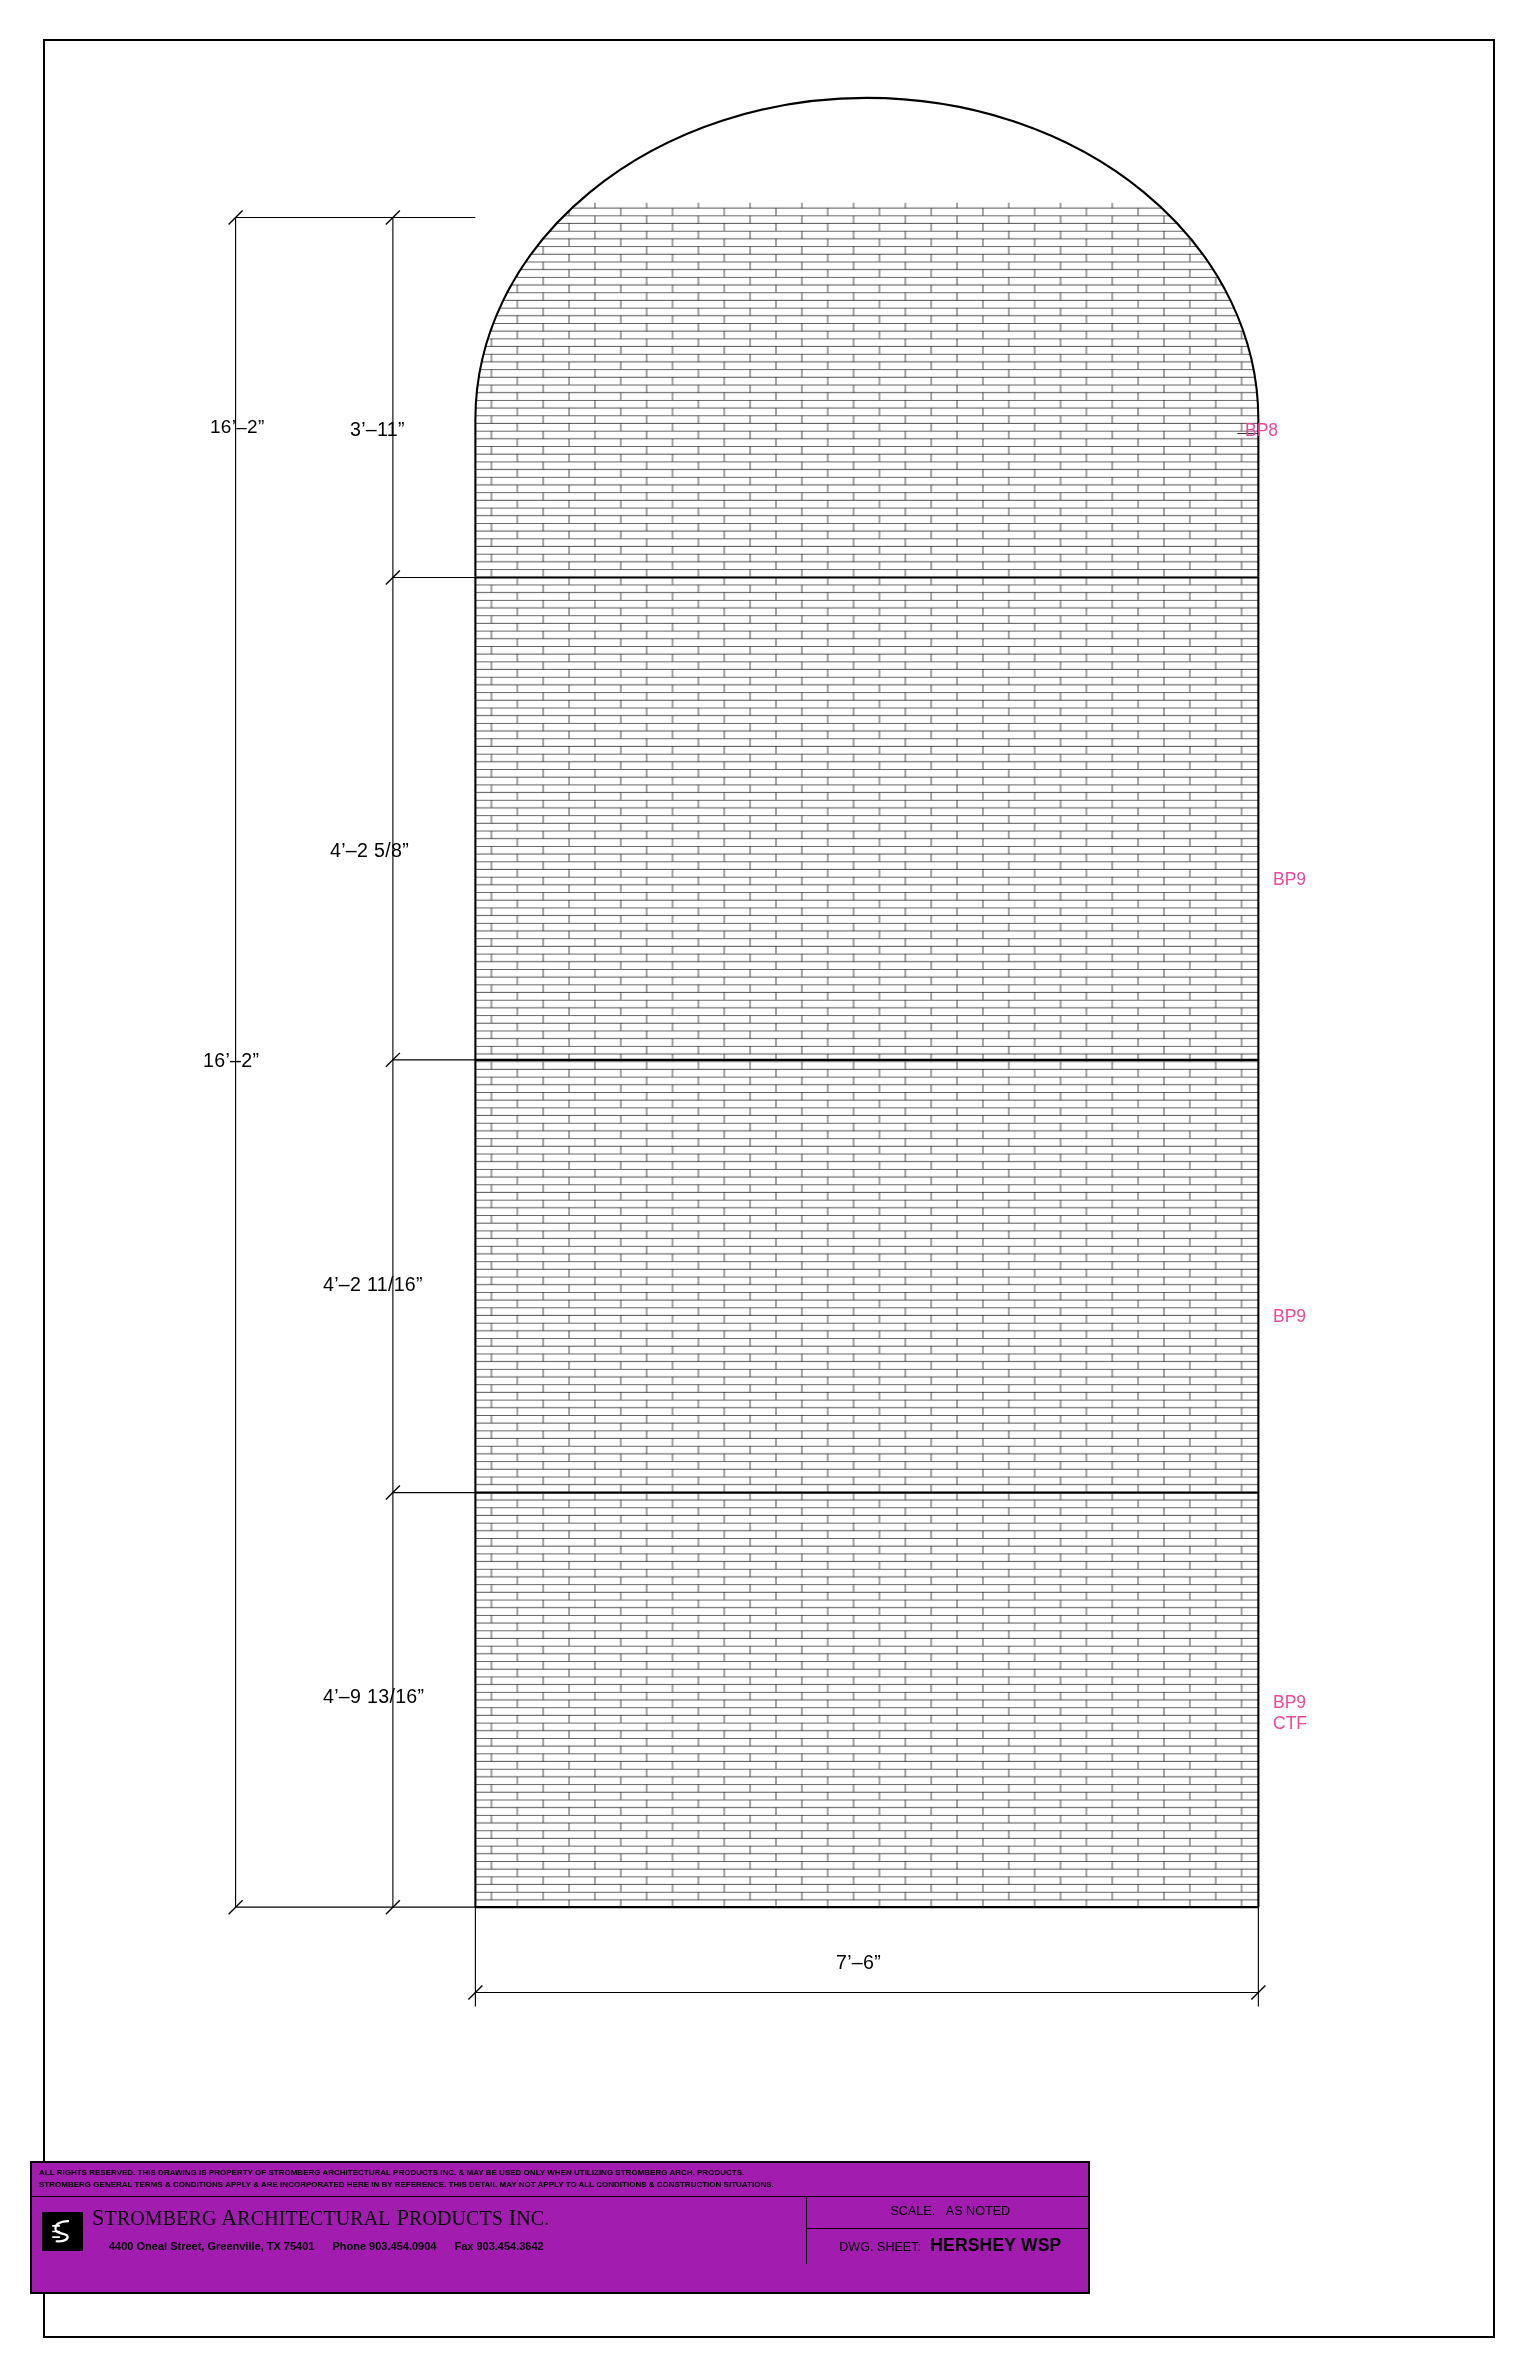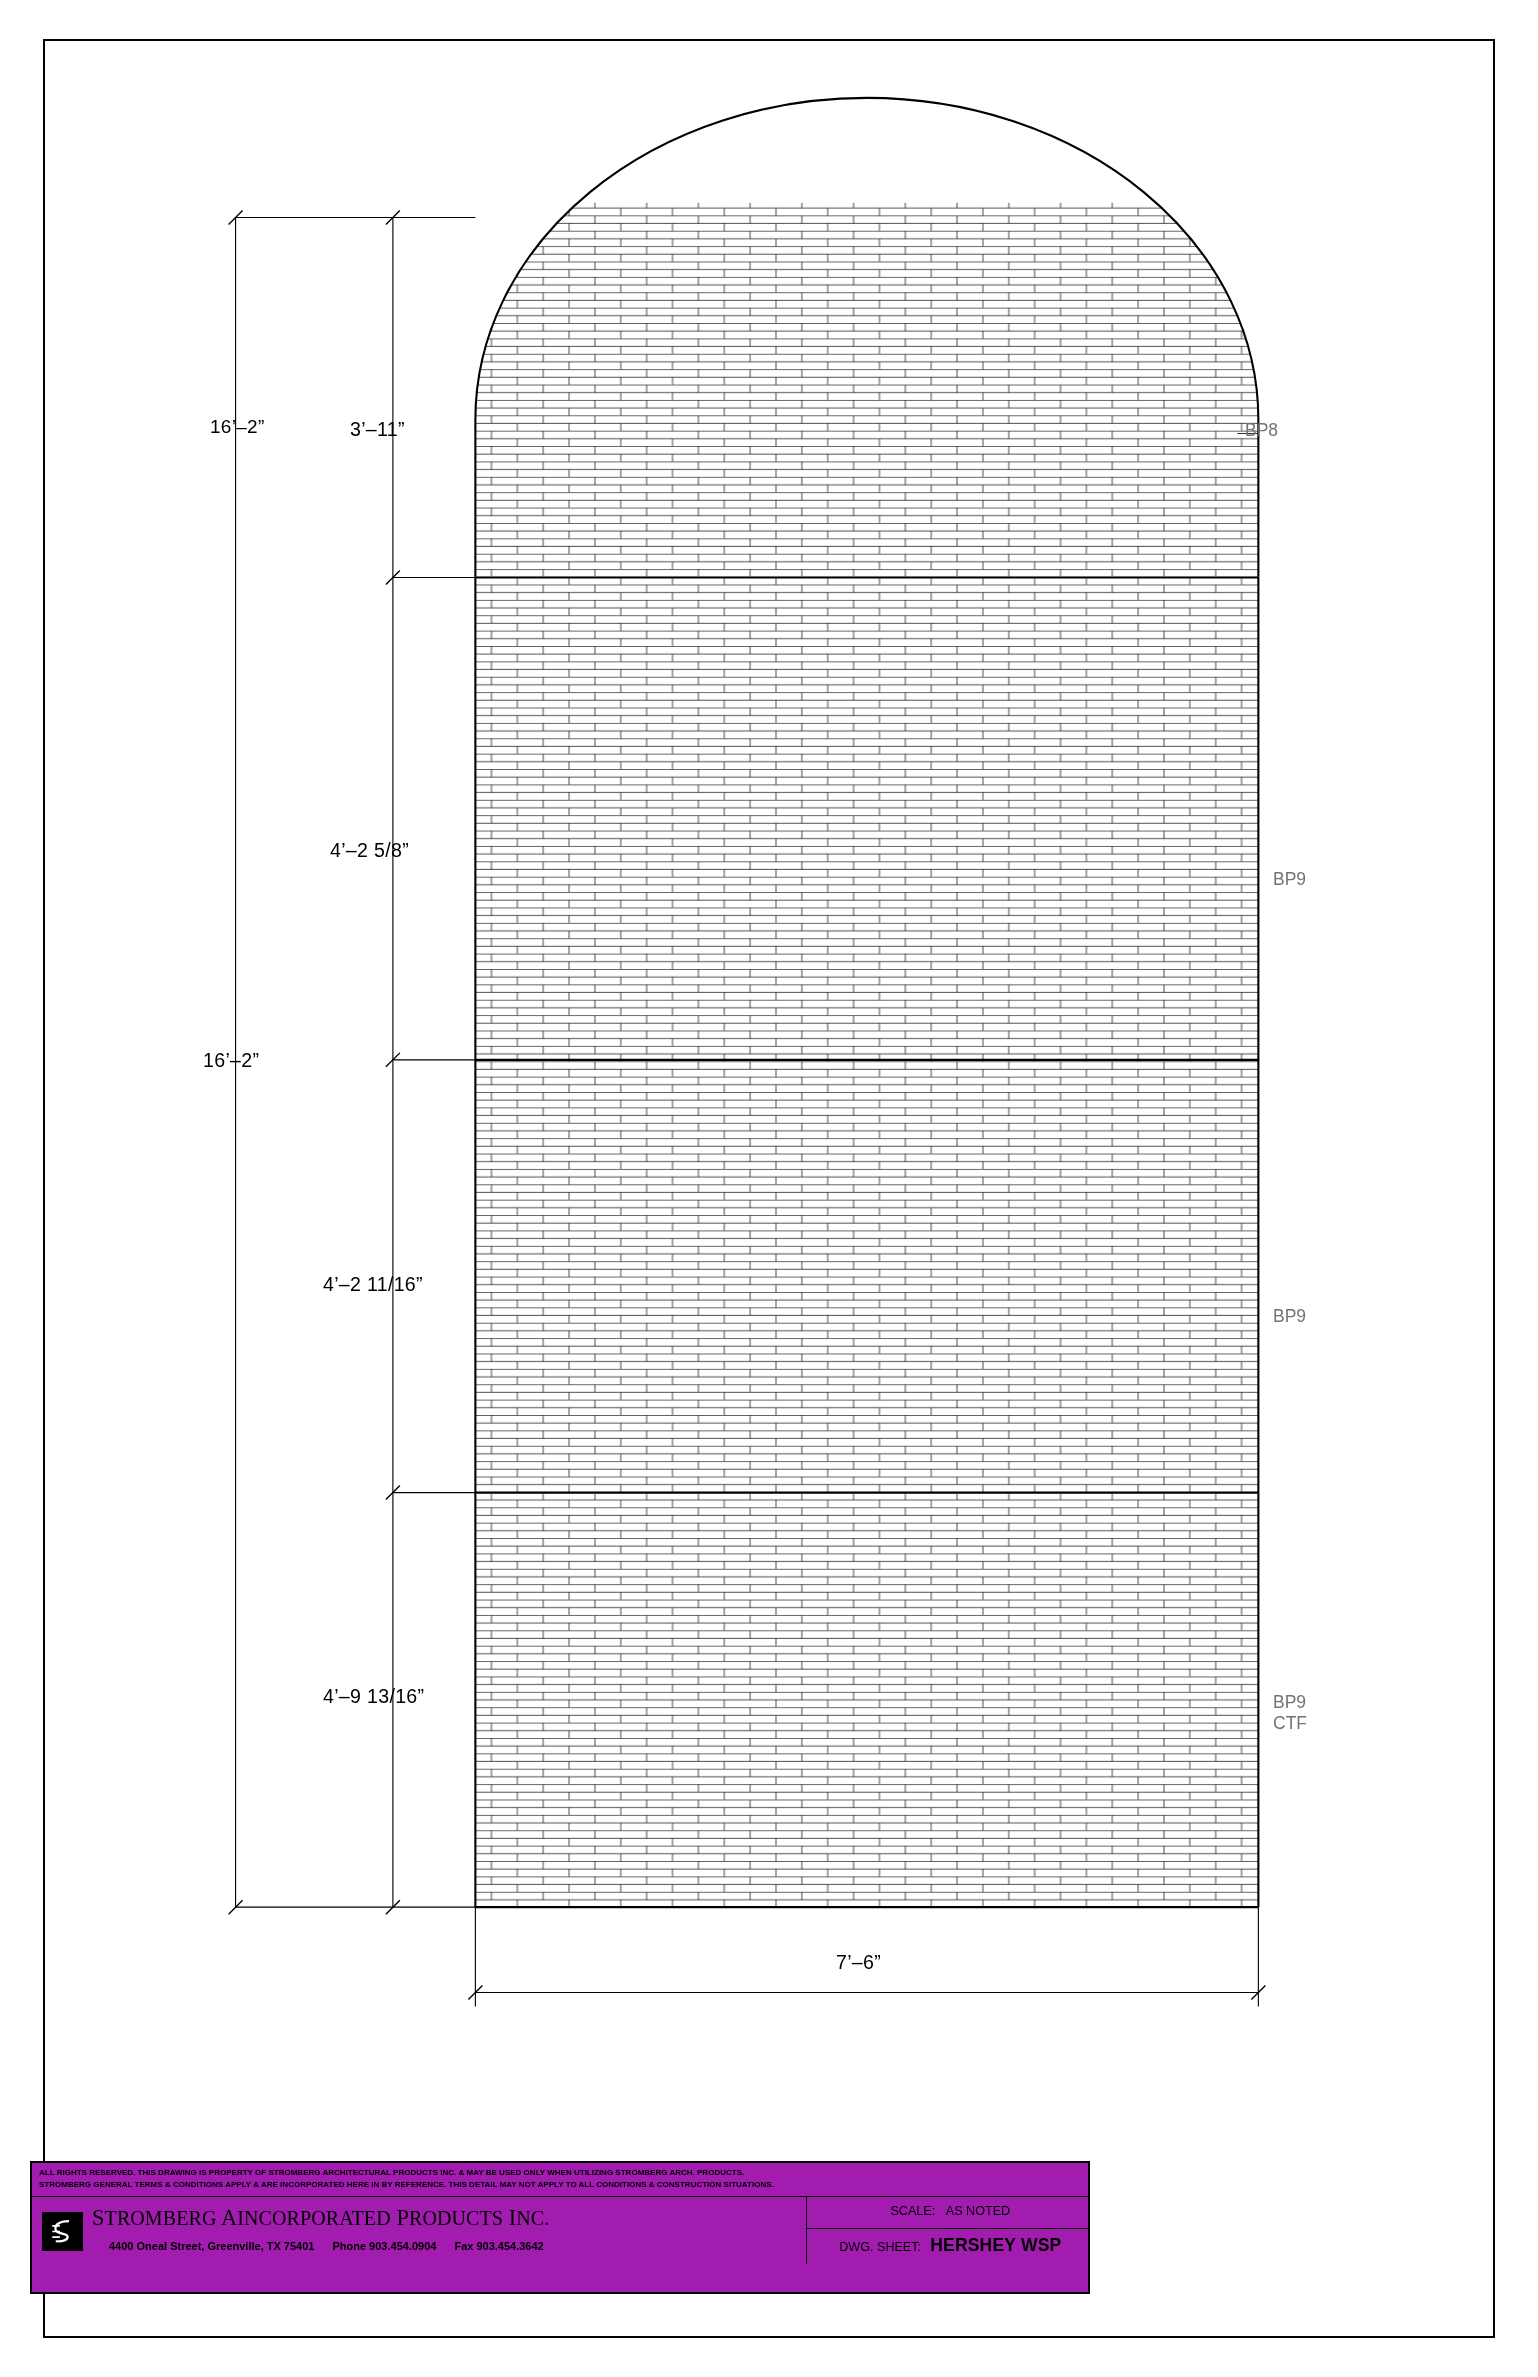--- a/index.html
+++ b/index.html
@@ -44,21 +44,21 @@
     font-size: 19px;
     letter-spacing: 0.3px;
     white-space: nowrap;
     color: #000;
   }
   .part-label {
     position: absolute;
     font-family: "Liberation Sans", sans-serif;
     font-size: 17.5px;
     white-space: nowrap;
-    color: #737373;
+    color: #ec4899;
     line-height: 1.18;
   }
 
   
   #titleblock {
     position: absolute;
     left: 30px;
     top: 2161px;
     width: 1060px;
     height: 133px;
@@ -288,21 +288,21 @@
       <div class="tb-company">
         <div class="tb-logo">
           <svg width="32" height="31" viewBox="0 0 46 44">
             <rect x="0" y="0" width="46" height="44" fill="#000"></rect>
             <path d="M33 7 C18 7 12 13 14 20 C16 26 30 24 31 29 C32 34 24 37 14 36" fill="none" stroke="#fff" stroke-width="3.2"></path>
             <path d="M9 14 L20 14 M9 22 L20 22 M9 30 L20 30" stroke="#fff" stroke-width="2.4"></path>
           </svg>
         </div>
         <div class="tb-company-name">
           <span>S</span><span class="sc">TROMBERG</span>
-          <span>A</span><span class="sc">INCORPORATED</span>
+          <span>A</span><span class="sc">RCHITECTURAL</span>
           <span>P</span><span class="sc">RODUCTS</span>
           <span>I</span><span class="sc">NC.</span>
         </div>
         <div class="tb-address">
           <span>4400 Oneal Street, Greenville, TX  75401</span><span class="gap"></span><span>Phone 903.454.0904</span><span class="gap"></span><span>Fax 903.454.3642</span>
         </div>
       </div>
 
       <div class="tb-right">
         <div class="tb-scale">

